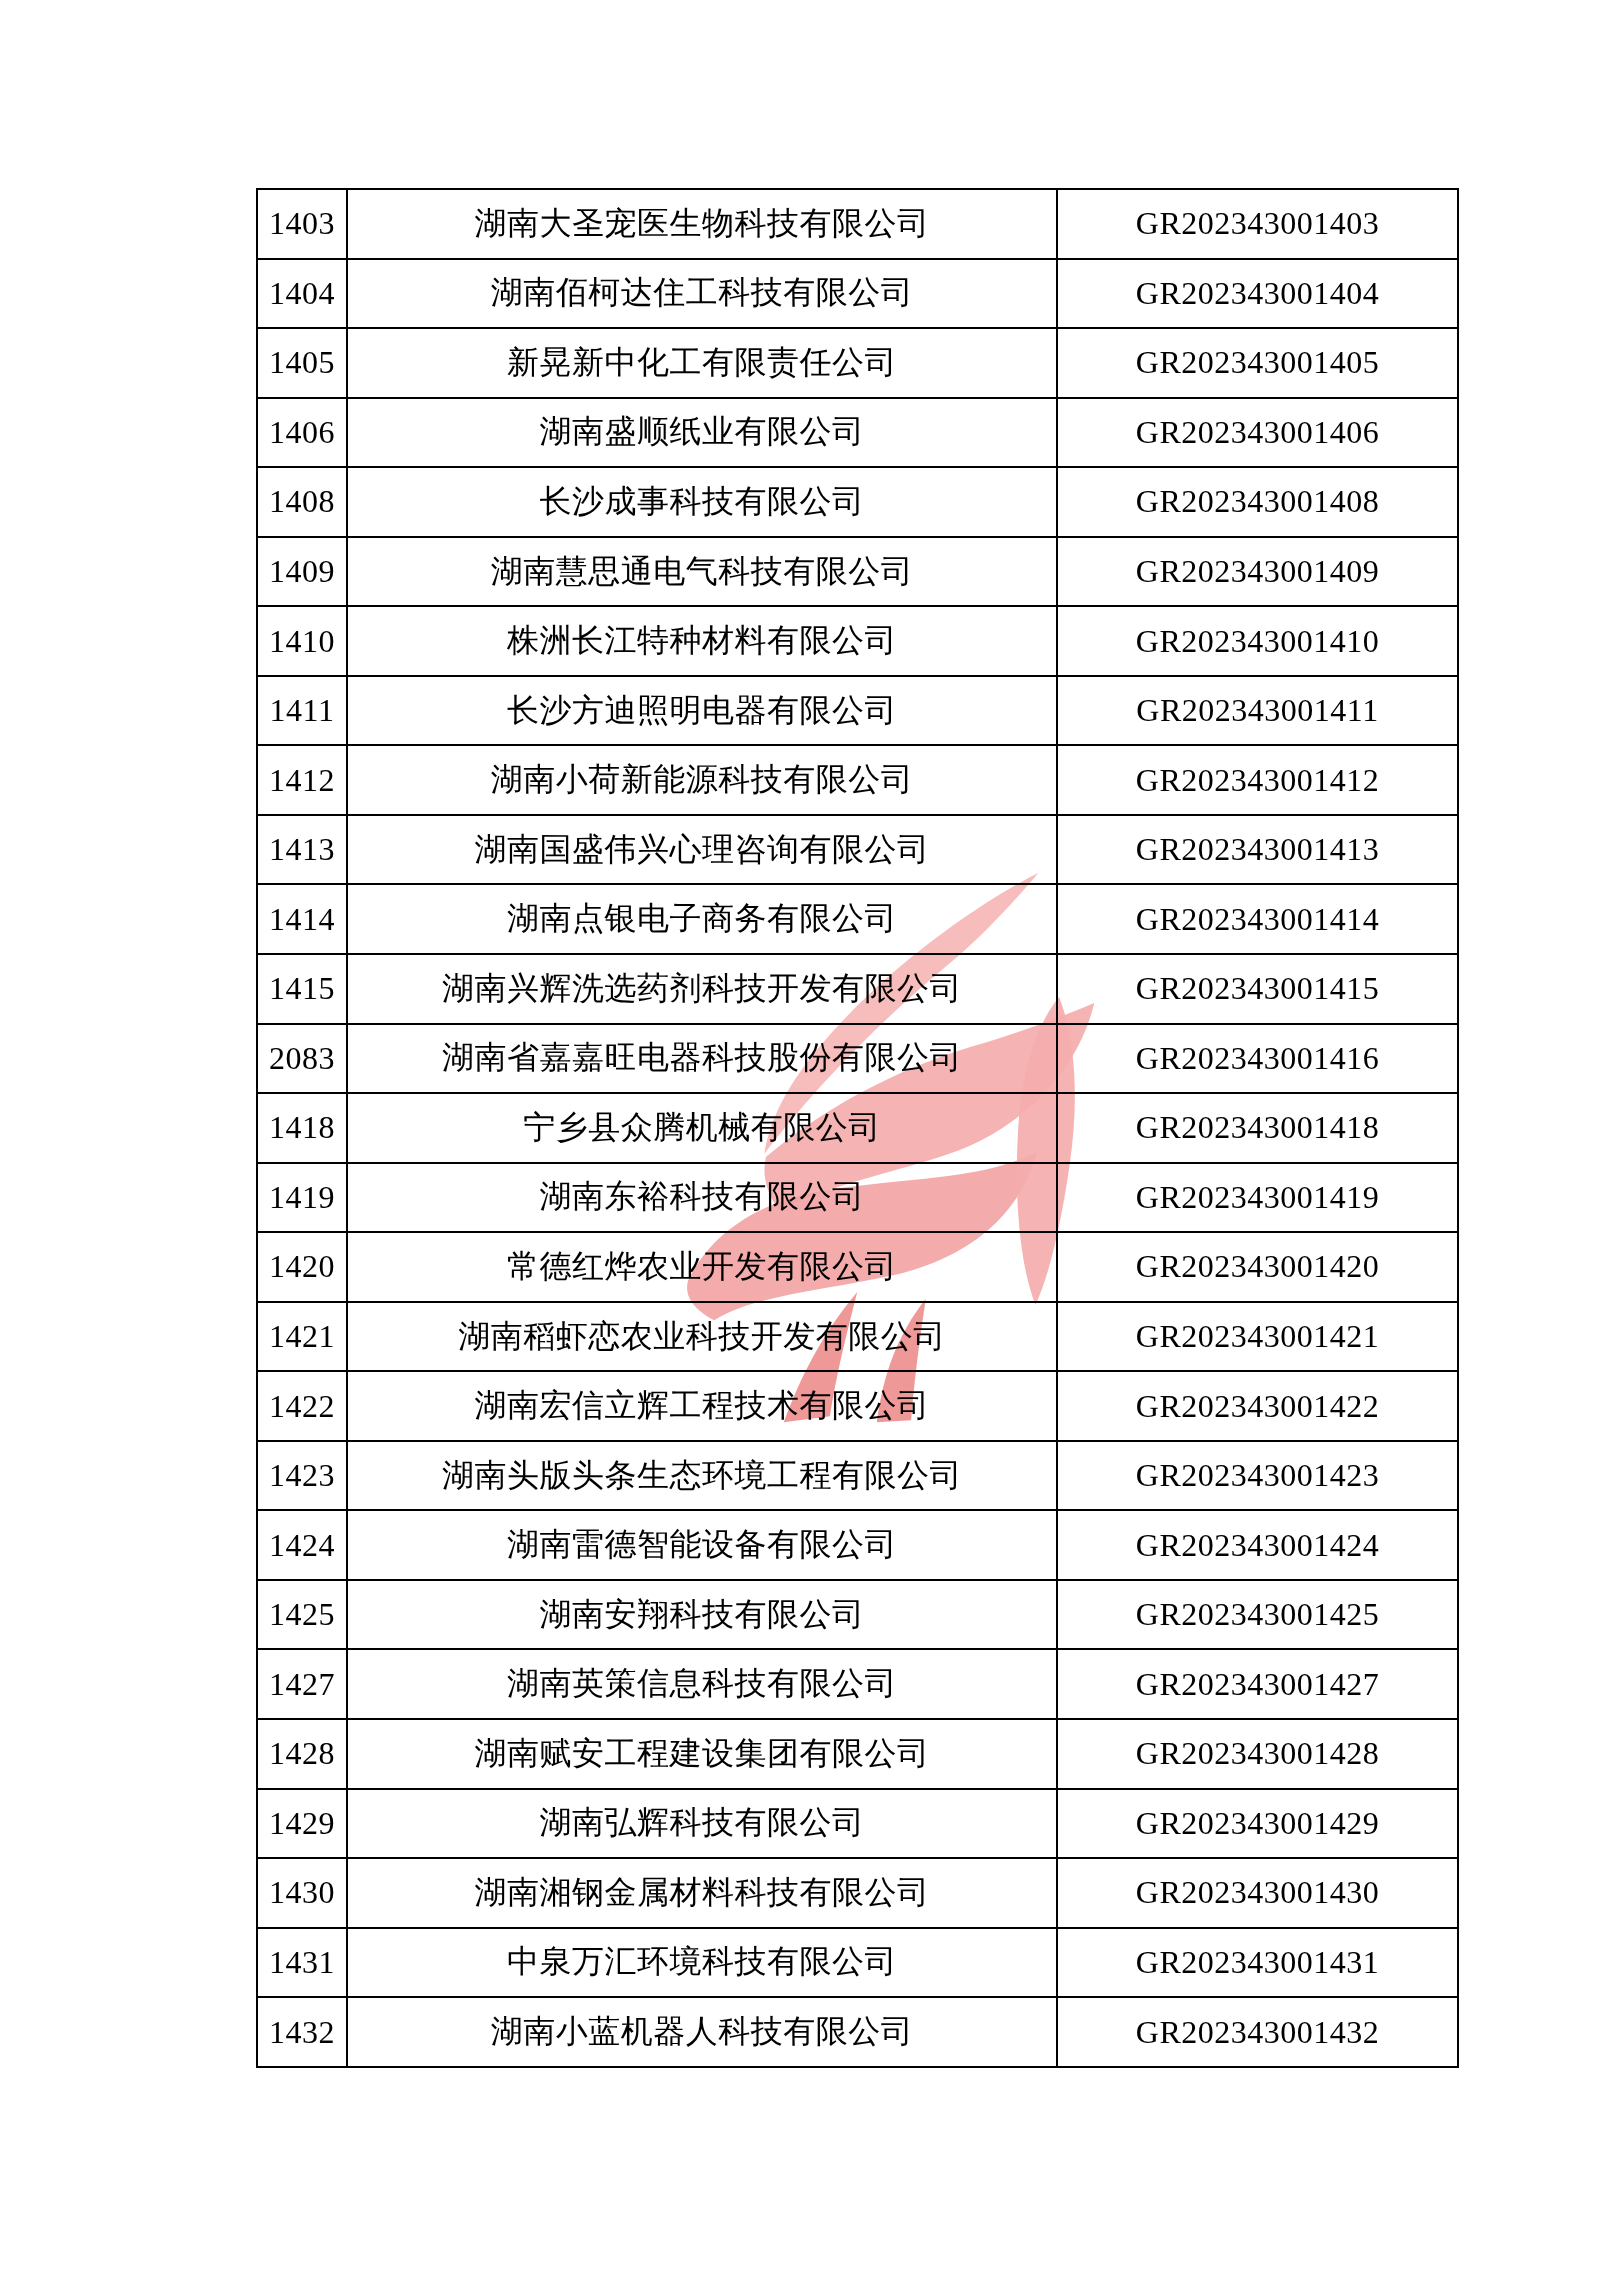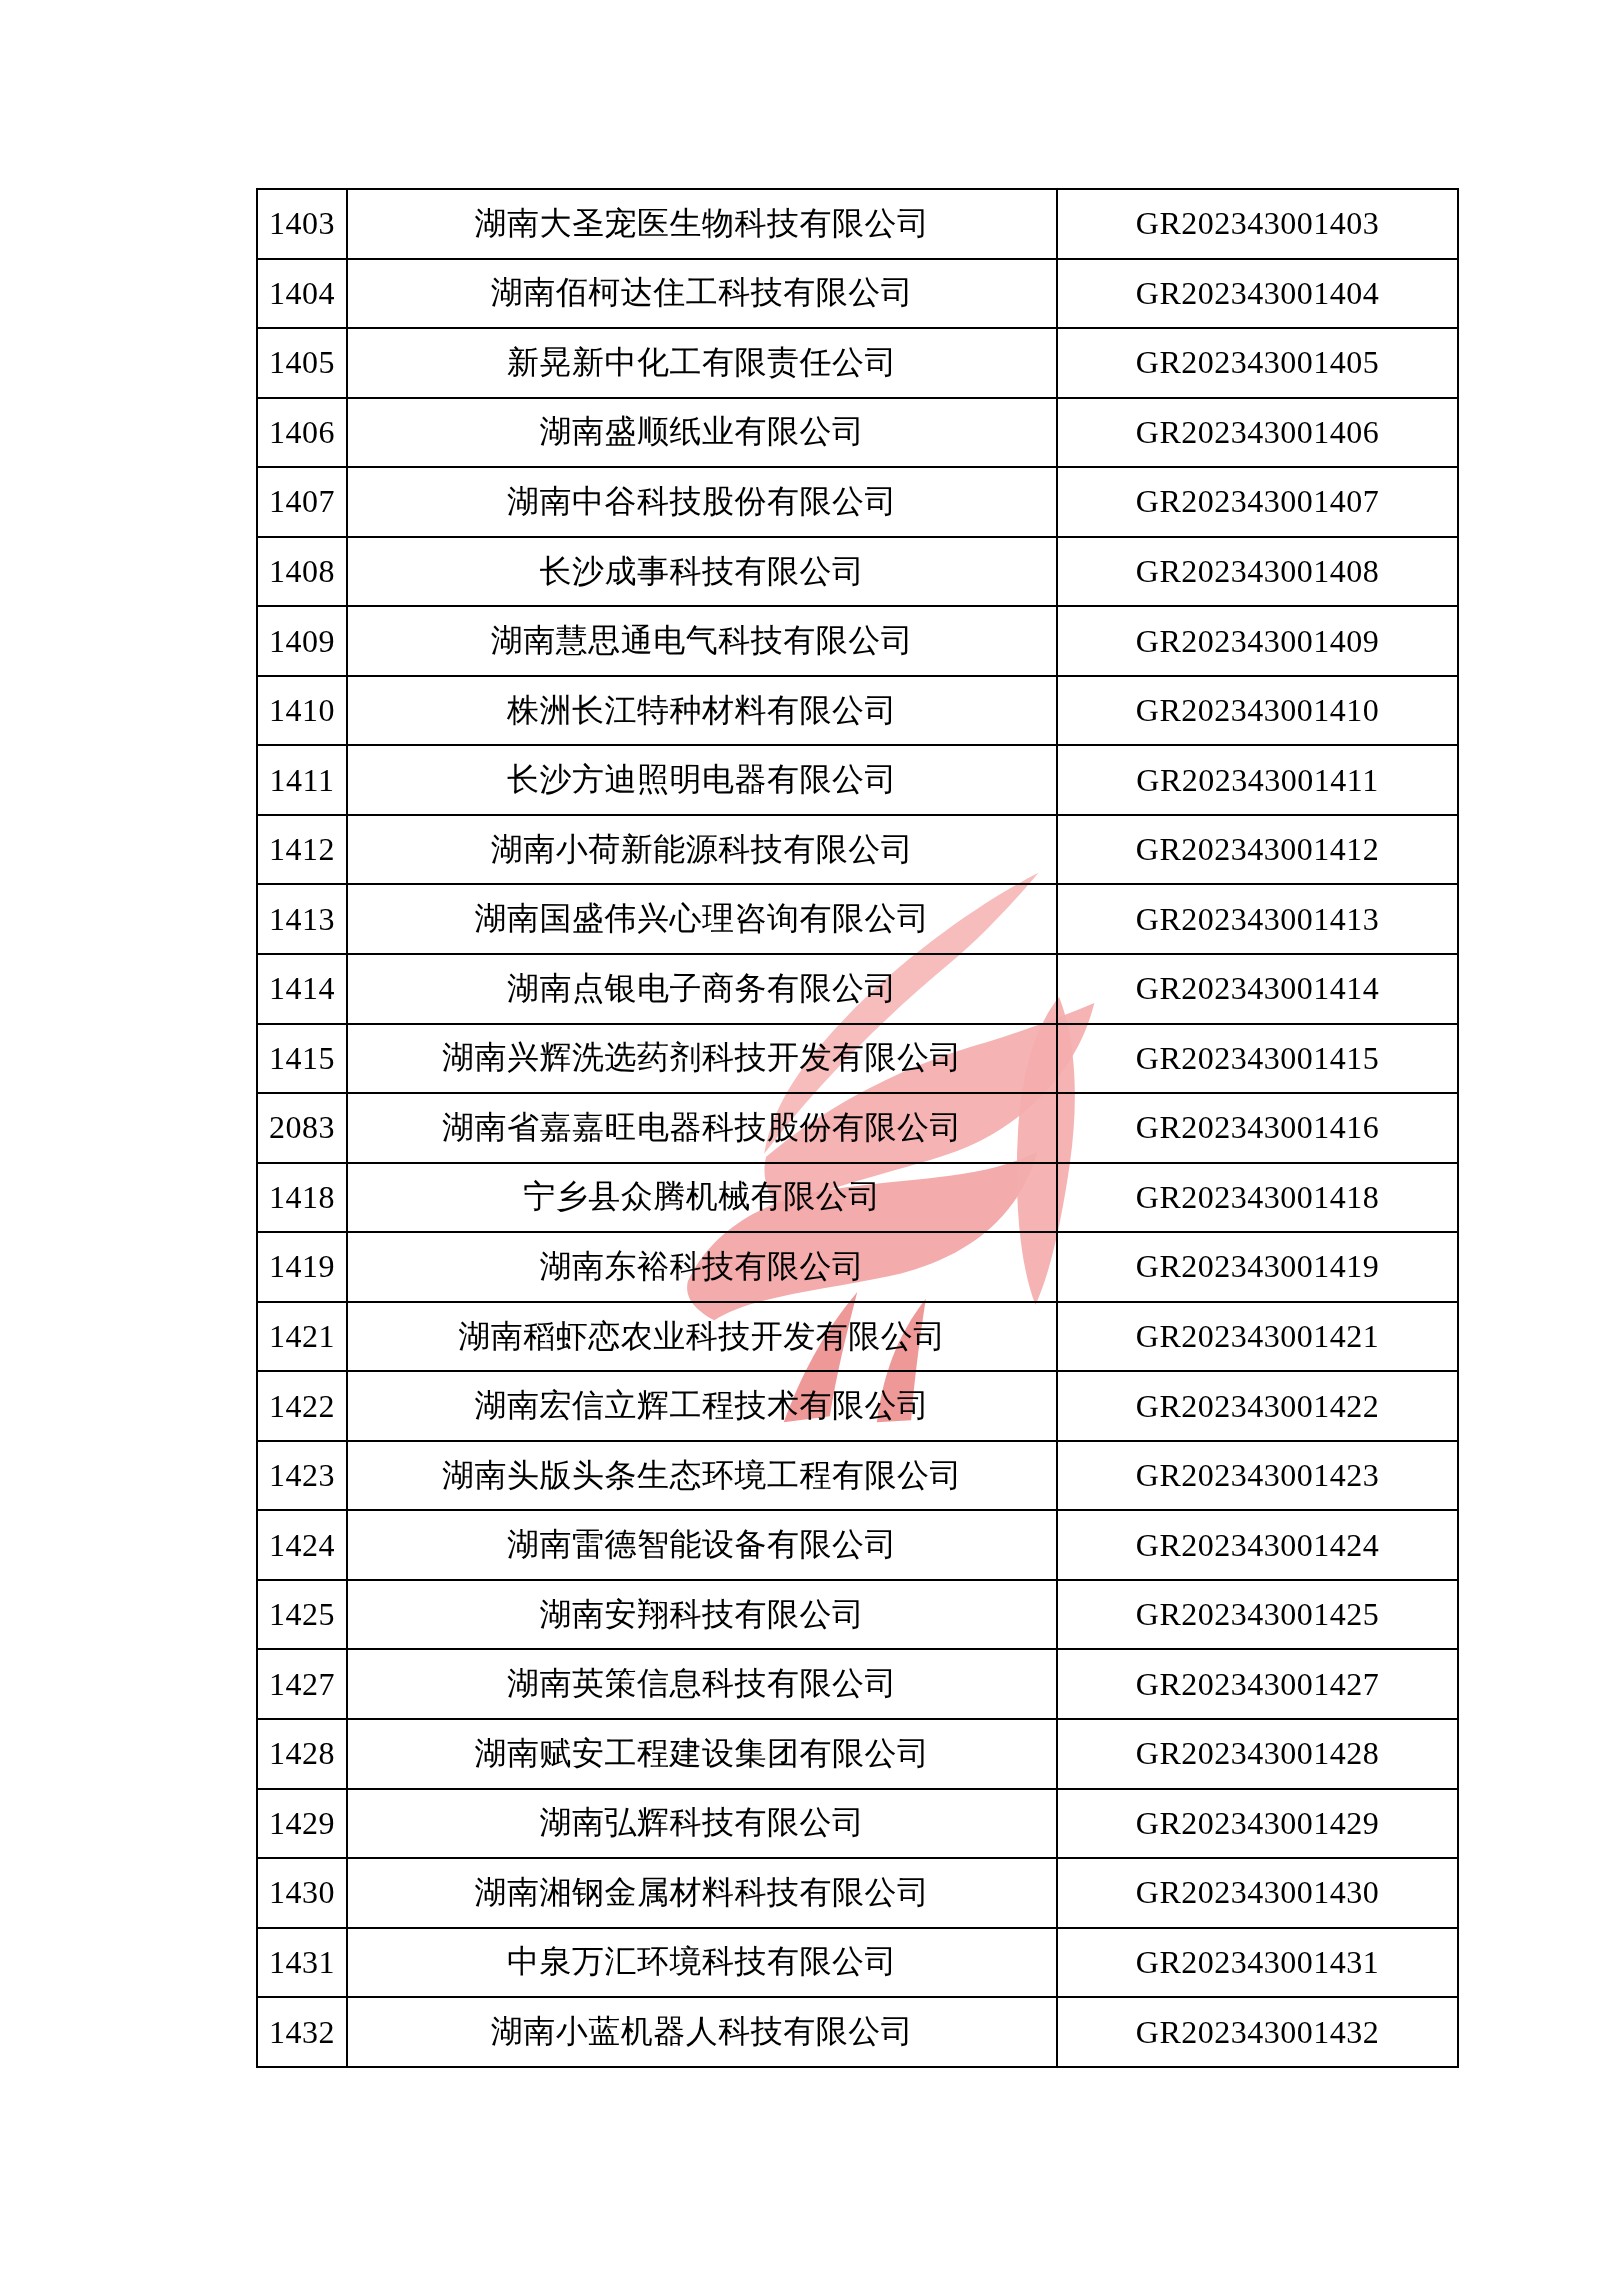--- a/index.html
+++ b/index.html
@@ -120,25 +120,20 @@
     <td>新晃新中化工有限责任公司</td>
     <td>GR202343001405</td>
   </tr>
 
   <tr>
     <td>1406</td>
     <td>湖南盛顺纸业有限公司</td>
     <td>GR202343001406</td>
   </tr>
 
-  <tr>
-    <td>1407</td>
-    <td>湖南中谷科技股份有限公司</td>
-    <td>GR202343001407</td>
-  </tr>
 
   <tr>
     <td>1408</td>
     <td>长沙成事科技有限公司</td>
     <td>GR202343001408</td>
   </tr>
 
   <tr>
     <td>1409</td>
     <td>湖南慧思通电气科技有限公司</td>
@@ -193,20 +188,25 @@
     <td>宁乡县众腾机械有限公司</td>
     <td>GR202343001418</td>
   </tr>
 
   <tr>
     <td>1419</td>
     <td>湖南东裕科技有限公司</td>
     <td>GR202343001419</td>
   </tr>
 
+  <tr>
+    <td>1420</td>
+    <td>常德红烨农业开发有限公司</td>
+    <td>GR202343001420</td>
+  </tr>
 
   <tr>
     <td>1421</td>
     <td>湖南稻虾恋农业科技开发有限公司</td>
     <td>GR202343001421</td>
   </tr>
 
   <tr>
     <td>1422</td>
     <td>湖南宏信立辉工程技术有限公司</td>

